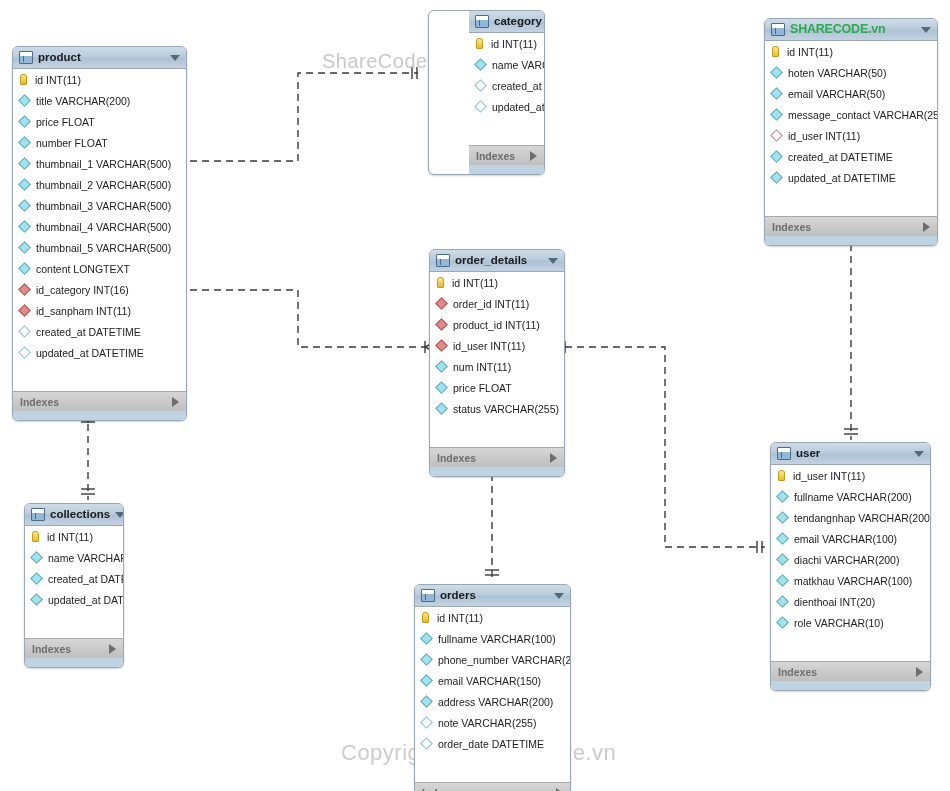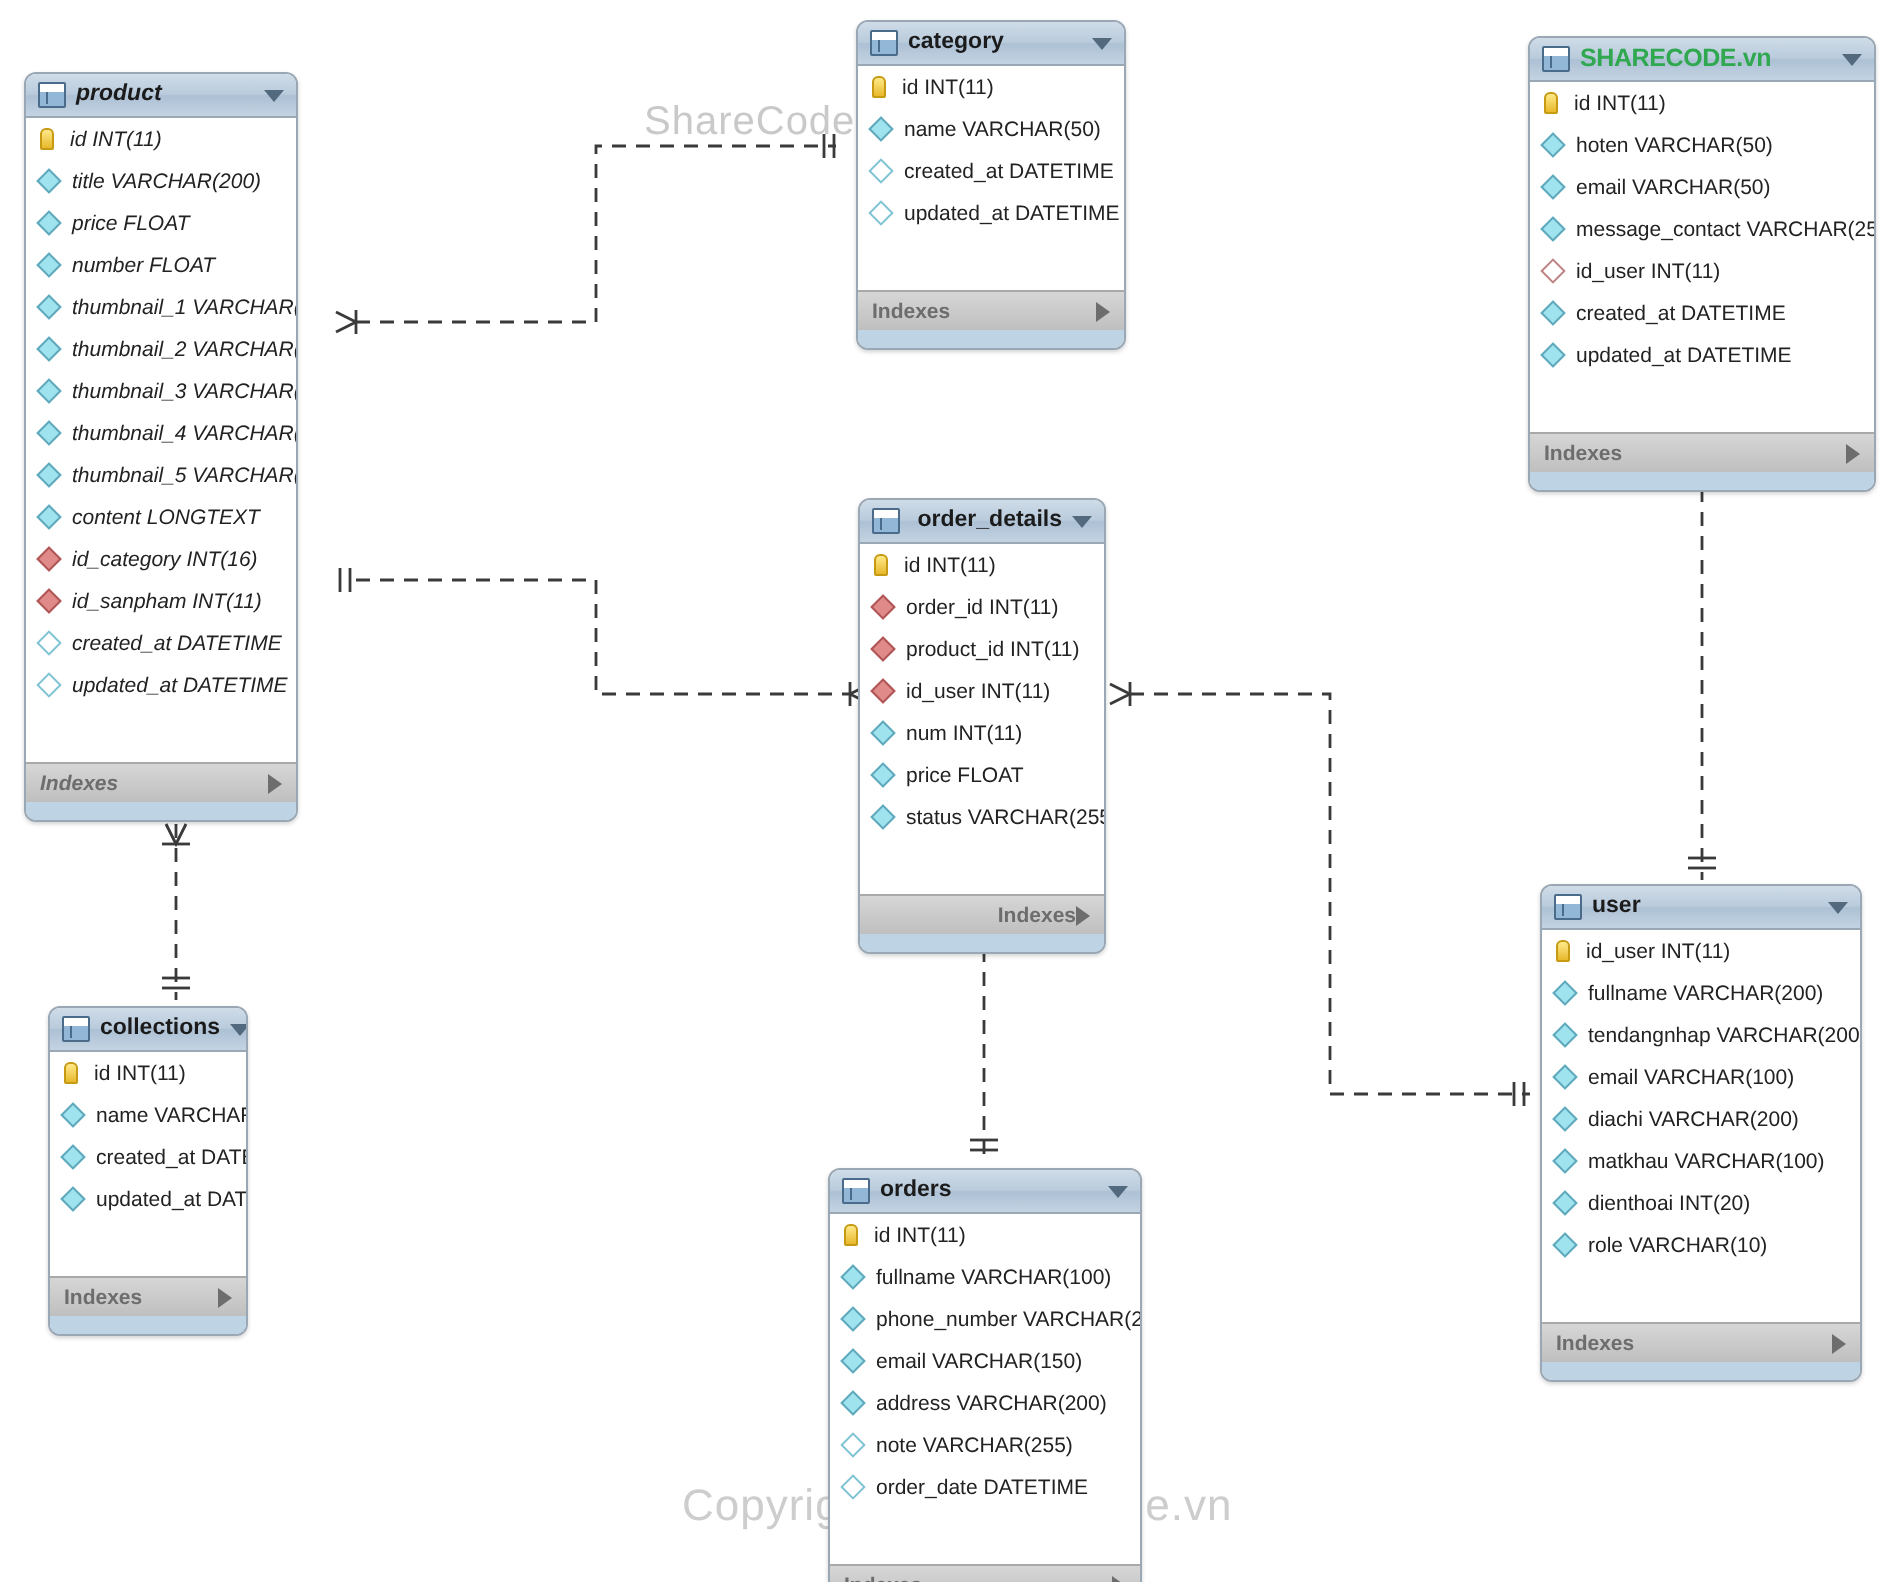--- a/index.html
+++ b/index.html
@@ -271,21 +271,21 @@
     <g stroke="#3a3a3a" stroke-width="1.4">
       <line x1="844" y1="429" x2="858" y2="429"></line>
       <line x1="844" y1="434" x2="858" y2="434"></line>
     </g>
   </svg>
 
   <div class="wm" id="wm-center">ShareCode.vn</div>
   <div class="wm" id="wm-bottom">Copyright © ShareCode.vn</div>
 
   <div id="tables-layer">
-      <div class="tbl" style="left: 12px; top: 36px; width: 137px; font-style: italic;">
+      <div class="tbl" style="left: 12px; top: 46px; width: 175px;">
         <div class="tbl-head">
           <span class="tbl-ico"></span>
           <span class="tbl-name">product</span>
           <span class="caret"></span>
         </div>
         <div class="fields">
           <div class="fld">
             <span class="gly key"></span>
             <span>id INT(11)</span>
           </div>
@@ -341,21 +341,21 @@
             <span class="gly dia-null"></span>
             <span>updated_at DATETIME</span>
           </div>
         </div>
         <div class="idx">
           <span class="idx-label">Indexes</span>
           <span class="idx-arrow"></span>
         </div>
         <div class="tbl-foot"></div>
       </div>
-      <div class="tbl" style="left: 428px; top: 10px; width: 135px;">
+      <div class="tbl" style="left: 428px; top: 10px; width: 117px; padding-left: 40px;">
         <div class="tbl-head">
           <span class="tbl-ico"></span>
           <span class="tbl-name">category</span>
           <span class="caret"></span>
         </div>
         <div class="fields">
           <div class="fld">
             <span class="gly key"></span>
             <span>id INT(11)</span>
           </div>
@@ -413,21 +413,21 @@
             <span class="gly dia"></span>
             <span>updated_at DATETIME</span>
           </div>
         </div>
         <div class="idx">
           <span class="idx-label">Indexes</span>
           <span class="idx-arrow"></span>
         </div>
         <div class="tbl-foot"></div>
       </div>
-      <div class="tbl" style="left: 429px; top: 249px; width: 124px; text-align: right;">
+      <div class="tbl" style="left: 429px; top: 249px; width: 136px;">
         <div class="tbl-head">
           <span class="tbl-ico"></span>
           <span class="tbl-name">order_details</span>
           <span class="caret"></span>
         </div>
         <div class="fields">
           <div class="fld">
             <span class="gly key"></span>
             <span>id INT(11)</span>
           </div>

